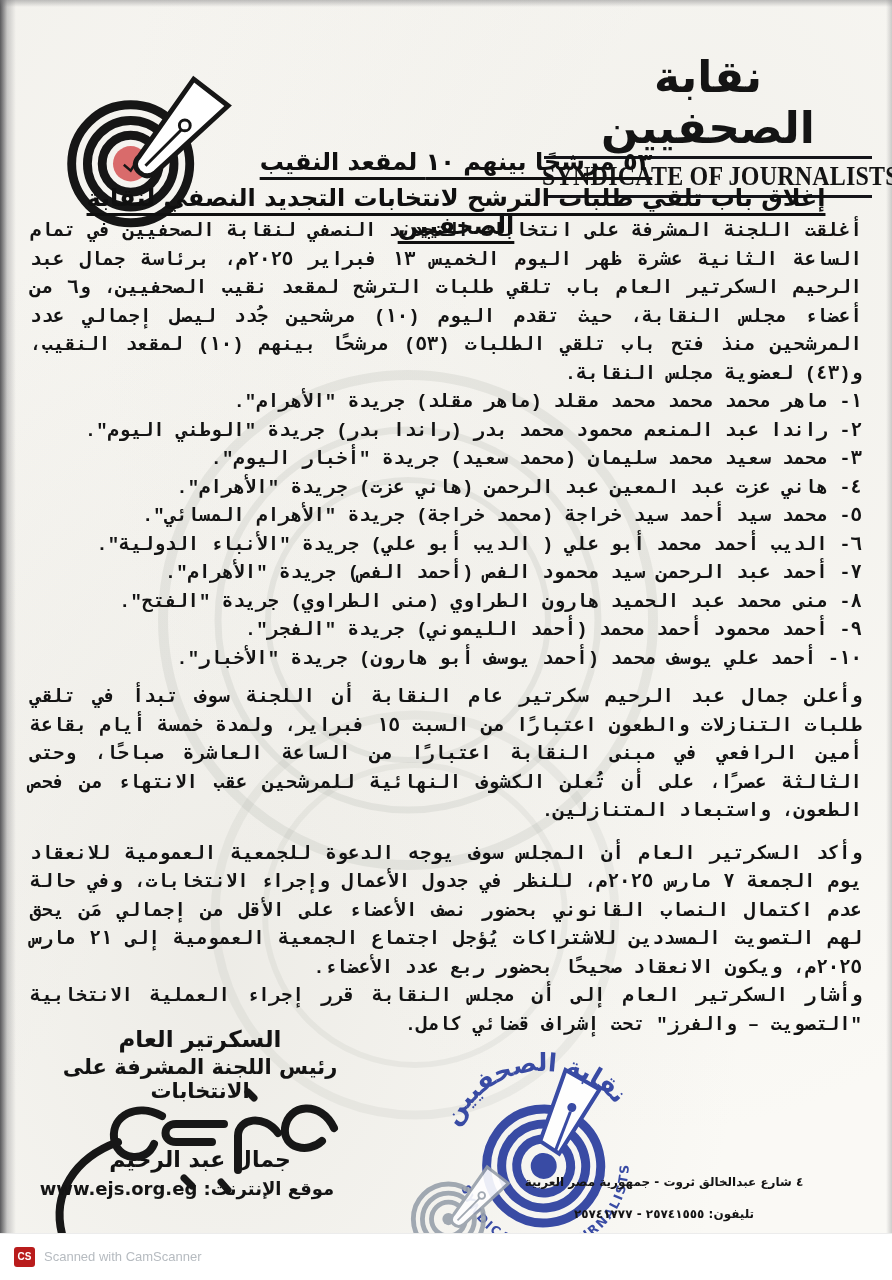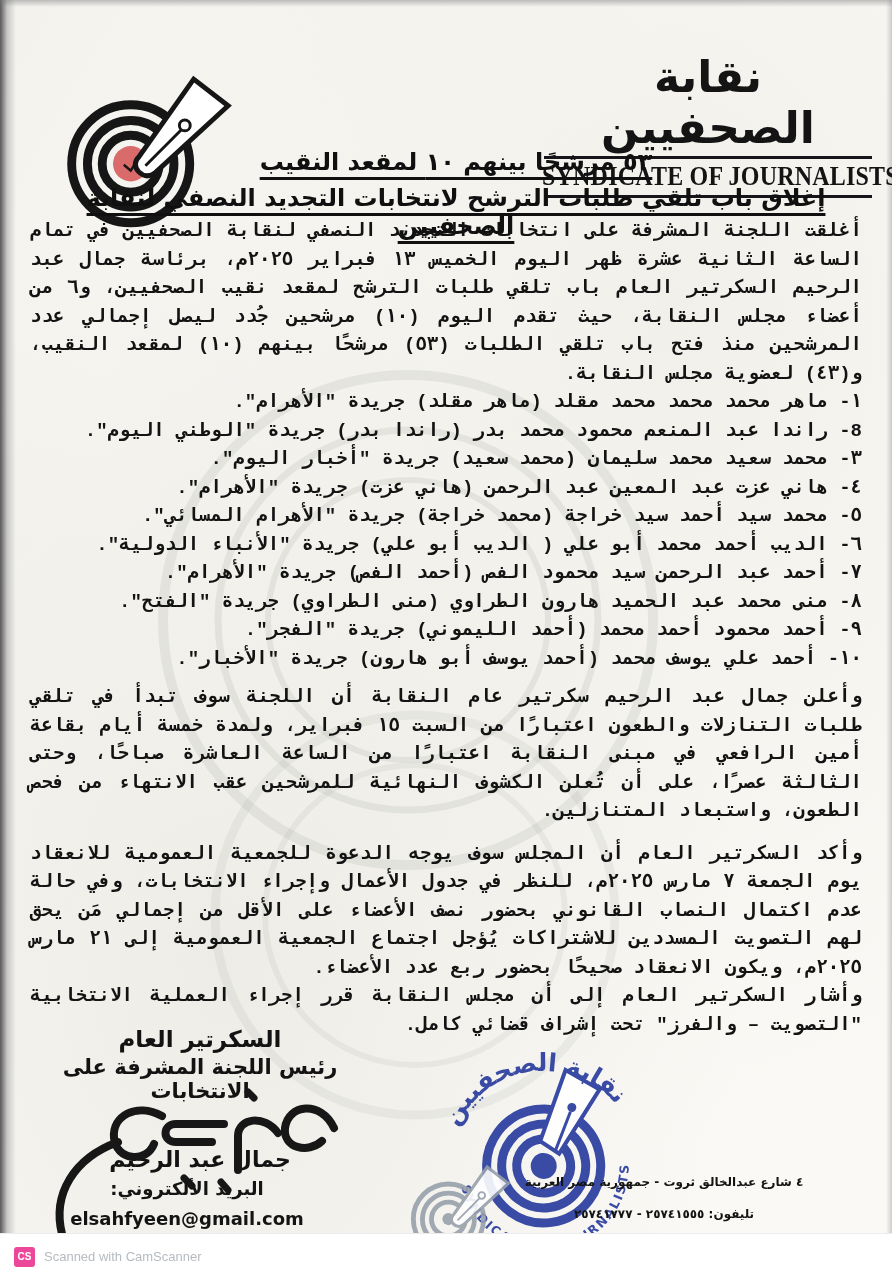--- a/index.html
+++ b/index.html
@@ -61,21 +61,21 @@
 
   
   .footer-right{position:absolute;right:10px;top:1166px;width:436px;direction:rtl;
     text-align:center;font-weight:bold;font-size:12px;line-height:32px;}
   .footer-left{position:absolute;left:12px;top:1174px;width:350px;direction:rtl;
     text-align:center;font-weight:bold;font-size:18px;line-height:30px;}
 
   
   .scanbar{position:absolute;left:0;right:0;bottom:0;height:46px;background:#ffffff;
     border-top:1px solid #ececec;}
-  .cs-badge{position:absolute;left:14px;bottom:13px;width:21px;height:20px;background:#ec4899;
+  .cs-badge{position:absolute;left:14px;bottom:13px;width:21px;height:20px;background:#b91c1c;
     color:#fff;font-size:10px;font-weight:bold;text-align:center;line-height:20px;border-radius:3px;
     font-family:"Liberation Sans", sans-serif;}
   .cs-text{position:absolute;left:44px;bottom:16px;color:#b6bbc0;font-size:13px;
     font-family:"Liberation Sans", sans-serif;}
 </style>
 </head>
 <body>
 
 <div class="page">
 
@@ -121,21 +121,21 @@
     <span class="u">٥٣ مرشحًا بينهم ١٠ لمقعد النقيب</span>
   </div>
   <div class="subheadline">
     <span class="u">إغلاق باب تلقي طلبات الترشح لانتخابات التجديد النصفي لنقابة الصحفيين</span>
   </div>
 
   <div class="doc-body">
     <p class="p1">أغلقت اللجنة المشرفة على انتخابات التجديد النصفي لنقابة الصحفيين في تمام الساعة الثانية عشرة ظهر اليوم الخميس ١٣ فبراير ٢٠٢٥م، برئاسة جمال عبد الرحيم السكرتير العام باب تلقي طلبات الترشح لمقعد نقيب الصحفيين، و٦ من أعضاء مجلس النقابة، حيث تقدم اليوم (١٠) مرشحين جُدد ليصل إجمالي عدد المرشحين منذ فتح باب تلقي الطلبات (٥٣) مرشحًا بينهم (١٠) لمقعد النقيب، و(٤٣) لعضوية مجلس النقابة.</p>
     <div class="candidates">
       <div>١- ماهر محمد محمد محمد مقلد (ماهر مقلد) جريدة "الأهرام".</div>
-      <div>8- راندا عبد المنعم محمود محمد بدر (راندا بدر) جريدة "الوطني اليوم".</div>
+      <div>٢- راندا عبد المنعم محمود محمد بدر (راندا بدر) جريدة "الوطني اليوم".</div>
       <div>٣- محمد سعيد محمد سليمان (محمد سعيد) جريدة "أخبار اليوم".</div>
       <div>٤- هاني عزت عبد المعين عبد الرحمن (هاني عزت) جريدة "الأهرام".</div>
       <div>٥- محمد سيد أحمد سيد خراجة (محمد خراجة) جريدة "الأهرام المسائي".</div>
       <div>٦- الديب أحمد محمد أبو علي ( الديب أبو علي) جريدة "الأنباء الدولية".</div>
       <div>٧- أحمد عبد الرحمن سيد محمود الفص (أحمد الفص) جريدة "الأهرام".</div>
       <div>٨- منى محمد عبد الحميد هارون الطراوي (منى الطراوي) جريدة "الفتح".</div>
       <div>٩- أحمد محمود أحمد محمد (أحمد الليموني) جريدة "الفجر".</div>
       <div>١٠- أحمد علي يوسف محمد (أحمد يوسف أبو هارون) جريدة "الأخبار".</div>
     </div>
     <p class="p3">وأعلن جمال عبد الرحيم سكرتير عام النقابة أن اللجنة سوف تبدأ في تلقي طلبات التنازلات والطعون اعتبارًا من السبت ١٥ فبراير، ولمدة خمسة أيام بقاعة أمين الرافعي في مبنى النقابة اعتبارًا من الساعة العاشرة صباحًا، وحتى الثالثة عصرًا، على أن تُعلن الكشوف النهائية للمرشحين عقب الانتهاء من فحص الطعون، واستبعاد المتنازلين.</p>
@@ -197,24 +197,20 @@
     <circle cx="135" cy="56" r="5.5" fill="#ffffff" stroke="#98a0ab" stroke-width="3"></circle>
   </svg>
 
   <div class="footer-right">
     <div>٤ شارع عبدالخالق ثروت - جمهورية مصر العربية</div>
     <div>تليفون: ٢٥٧٤١٥٥٥ - ٢٥٧٤١٧٧٧</div>
   </div>
 
   <div class="footer-left">
     <div>
-      <span>البريد الألكتروني:</span>
-      <span dir="ltr">elsahfyeen@gmail.com</span>
-    </div>
-    <div>
       <span>موقع الإنترنت:</span>
       <span dir="ltr">www.ejs.org.eg</span>
     </div>
   </div>
 
   <div class="scanbar">
     <div class="cs-badge">CS</div>
     <div class="cs-text">Scanned with CamScanner</div>
   </div>
 

